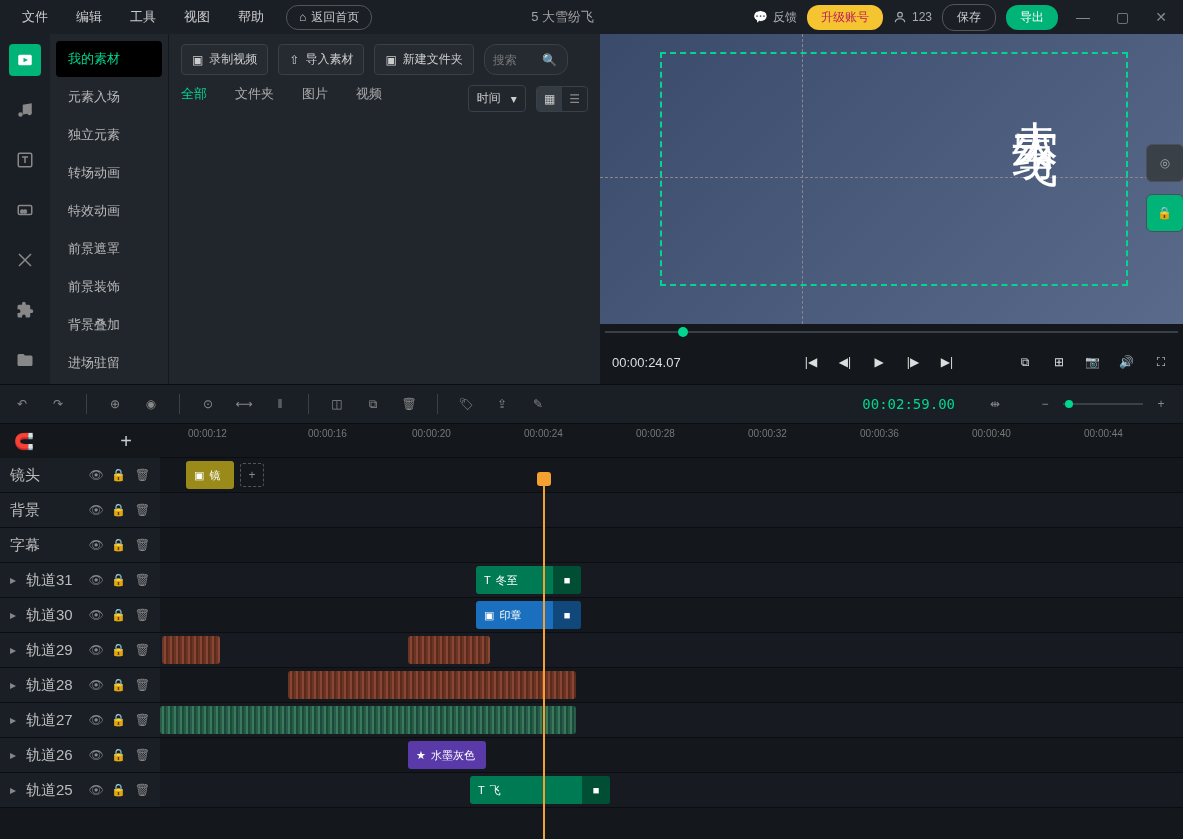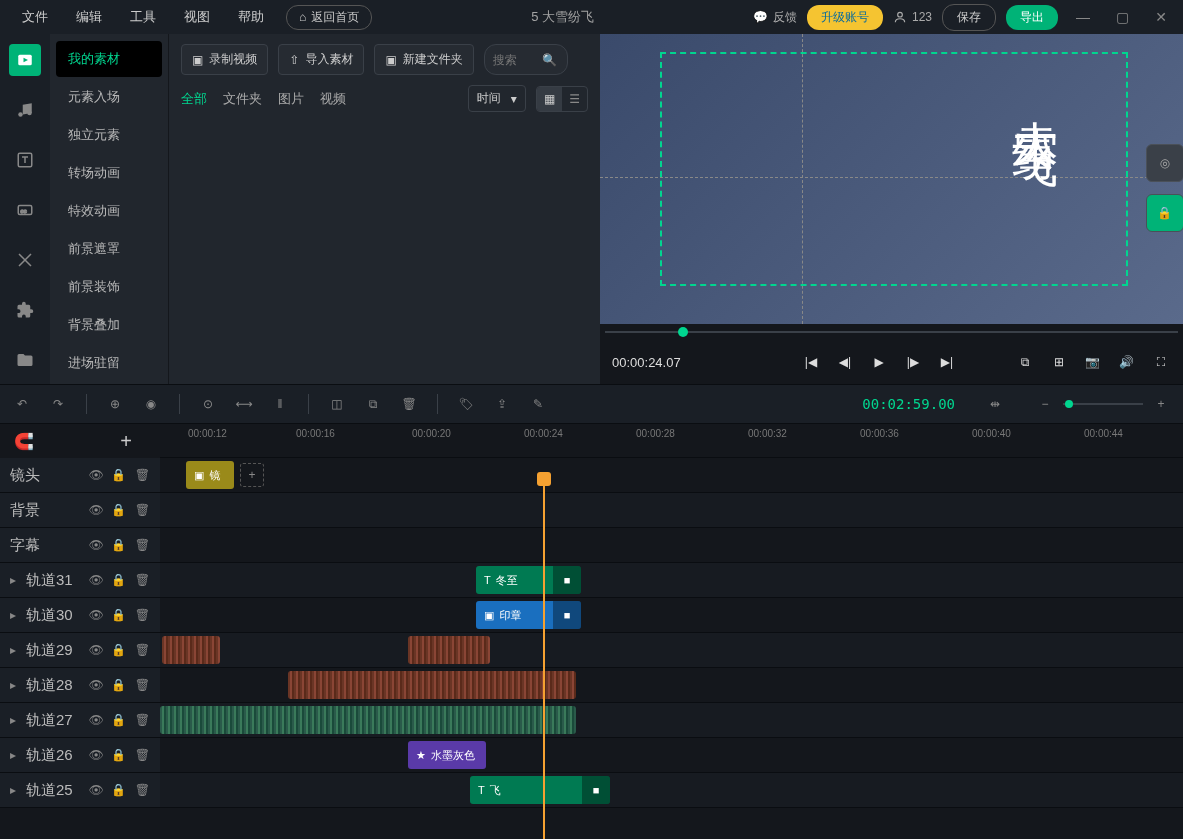--- a/index.html
+++ b/index.html
@@ -4,37 +4,37 @@
 <style>
 *{box-sizing:border-box;margin:0;padding:0;font-family:"Microsoft YaHei",Arial,sans-serif;user-select:none}
 body{background:#0f1419;color:#c8c8c8;width:1183px;height:839px;overflow:hidden;font-size:12px}
 .top-menu{height:34px;background:#1a1f26;display:flex;align-items:center;padding:0 8px;gap:0}
 .menu-item{padding:0 14px;height:34px;line-height:34px;color:#ccc;cursor:pointer;font-size:13px}
 .return-home{border:1px solid #555;border-radius:12px;padding:3px 12px;margin-left:8px;display:flex;align-items:center;gap:5px;cursor:pointer;font-size:12px}
 .title-center{flex:1;text-align:center;font-size:13px;color:#a3a3a3}
 .top-right{display:flex;align-items:center;gap:10px}
 .pill{border-radius:12px;padding:4px 14px;font-size:12px;cursor:pointer}
 .pill-outline{border:1px solid #555;color:#ccc}
-.pill-yellow{background:#f5c431;color:#0369a1}
+.pill-yellow{background:#f5c431;color:#be185d}
 .pill-green{background:#00b377;color:#fff}
 .user-badge{display:flex;align-items:center;gap:5px;color:#aaa;font-size:12px}
 .win-ctrl{color:#888;padding:0 8px;cursor:pointer;font-size:14px}
 .main{display:flex;height:350px}
 .left-icons{width:50px;background:#1a1f26;display:flex;flex-direction:column;padding-top:10px;gap:18px}
 .icon-btn{width:32px;height:32px;margin:0 auto;display:flex;align-items:center;justify-content:center;color:#888;cursor:pointer;border-radius:4px}
 .icon-btn.active{background:#00b377;color:#fff}
 .side-list{width:118px;background:#21262d;display:flex;flex-direction:column;padding:6px 2px;overflow:hidden}
 .side-item{padding:9px 12px;color:#b8b8b8;cursor:pointer;font-size:13px;border-radius:4px;margin:1px 4px}
 .side-item.active{background:#000000;color:#00d68f}
 .media-area{flex:1;min-width:0;background:#21262d;border-left:1px solid #14171c;display:flex;flex-direction:column;padding:10px 12px}
 .media-toolbar{display:flex;gap:10px;margin-bottom:10px}
 .tb-btn{border:1px solid #3a4048;border-radius:4px;padding:6px 10px;display:flex;align-items:center;gap:6px;color:#ccc;cursor:pointer;font-size:12px;background:#262b32}
 .search-box{border:1px solid #3a4048;border-radius:12px;background:#262b32;display:flex;align-items:center;padding:0 8px;flex:0 0 84px}
 .search-inp{background:none;border:none;color:#ccc;width:50px;outline:none;font-size:12px}
-.media-tabs{display:flex;align-items:center;gap:16px;margin-bottom:6px}
+.media-tabs{display:flex;gap:28px;margin-bottom:6px}
 .mtab{color:#aaa;cursor:pointer;font-size:13px}
 .mtab.active{color:#00d68f}
 .view-controls{margin-left:auto;display:flex;align-items:center;gap:10px}
 .dd{border:1px solid #3a4048;border-radius:4px;padding:4px 8px;display:flex;align-items:center;gap:10px;color:#ccc;font-size:12px;cursor:pointer}
 .grid-toggle{border:1px solid #3a4048;border-radius:4px;display:flex;overflow:hidden}
 .grid-toggle span{padding:5px 7px;cursor:pointer;color:#888}
 .grid-toggle span.active{background:#353b43;color:#ccc}
 .empty{flex:1;display:flex;flex-direction:column;align-items:center;justify-content:center;color:#888}
 .monitor{width:100px;height:75px;border:2px solid #00b377;border-radius:4px;position:relative;margin-bottom:18px}
 .monitor::after{content:"";position:absolute;bottom:-15px;left:35px;width:30px;height:2px;background:#00b377}
@@ -283,21 +283,21 @@
 </div>
 
 <div class="timeline">
   <div class="tl-header">
     <div class="tl-left-tools">
       <span class="magnet">🧲</span>
       <span class="plus-btn">+</span>
     </div>
     <div class="ruler">
       <span class="ruler-tick" style="left:28px">00:00:12</span>
-      <span class="ruler-tick" style="left:136px">00:00:16</span>
+      <span class="ruler-tick" style="left:148px">00:00:16</span>
       <span class="ruler-tick" style="left:252px">00:00:20</span>
       <span class="ruler-tick" style="left:364px">00:00:24</span>
       <span class="ruler-tick" style="left:476px">00:00:28</span>
       <span class="ruler-tick" style="left:588px">00:00:32</span>
       <span class="ruler-tick" style="left:700px">00:00:36</span>
       <span class="ruler-tick" style="left:812px">00:00:40</span>
       <span class="ruler-tick" style="left:924px">00:00:44</span>
     </div>
   </div>
   <div class="tracks">

